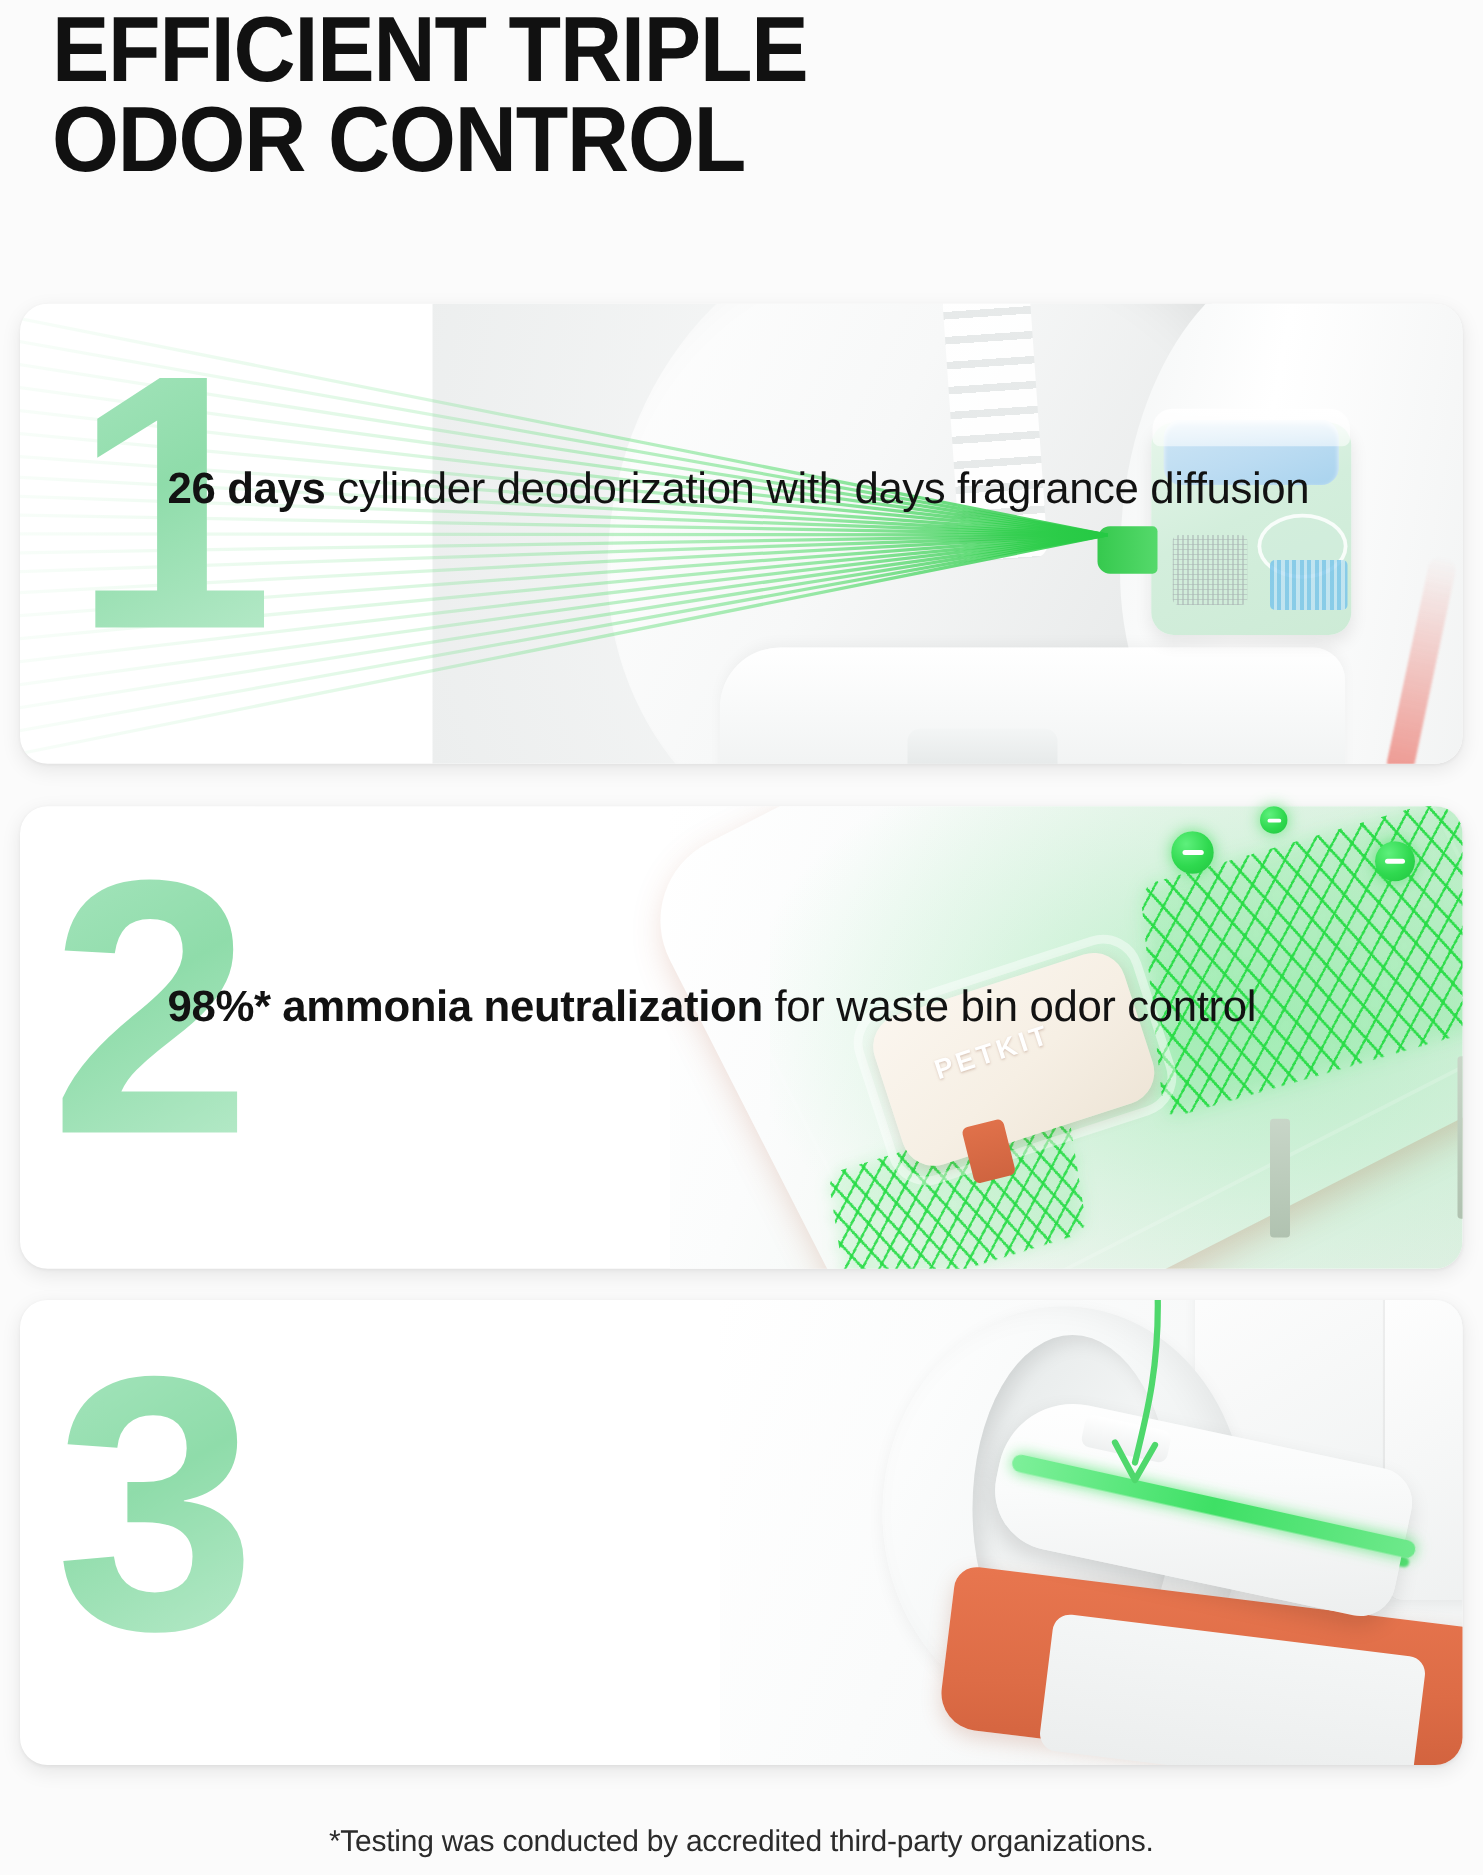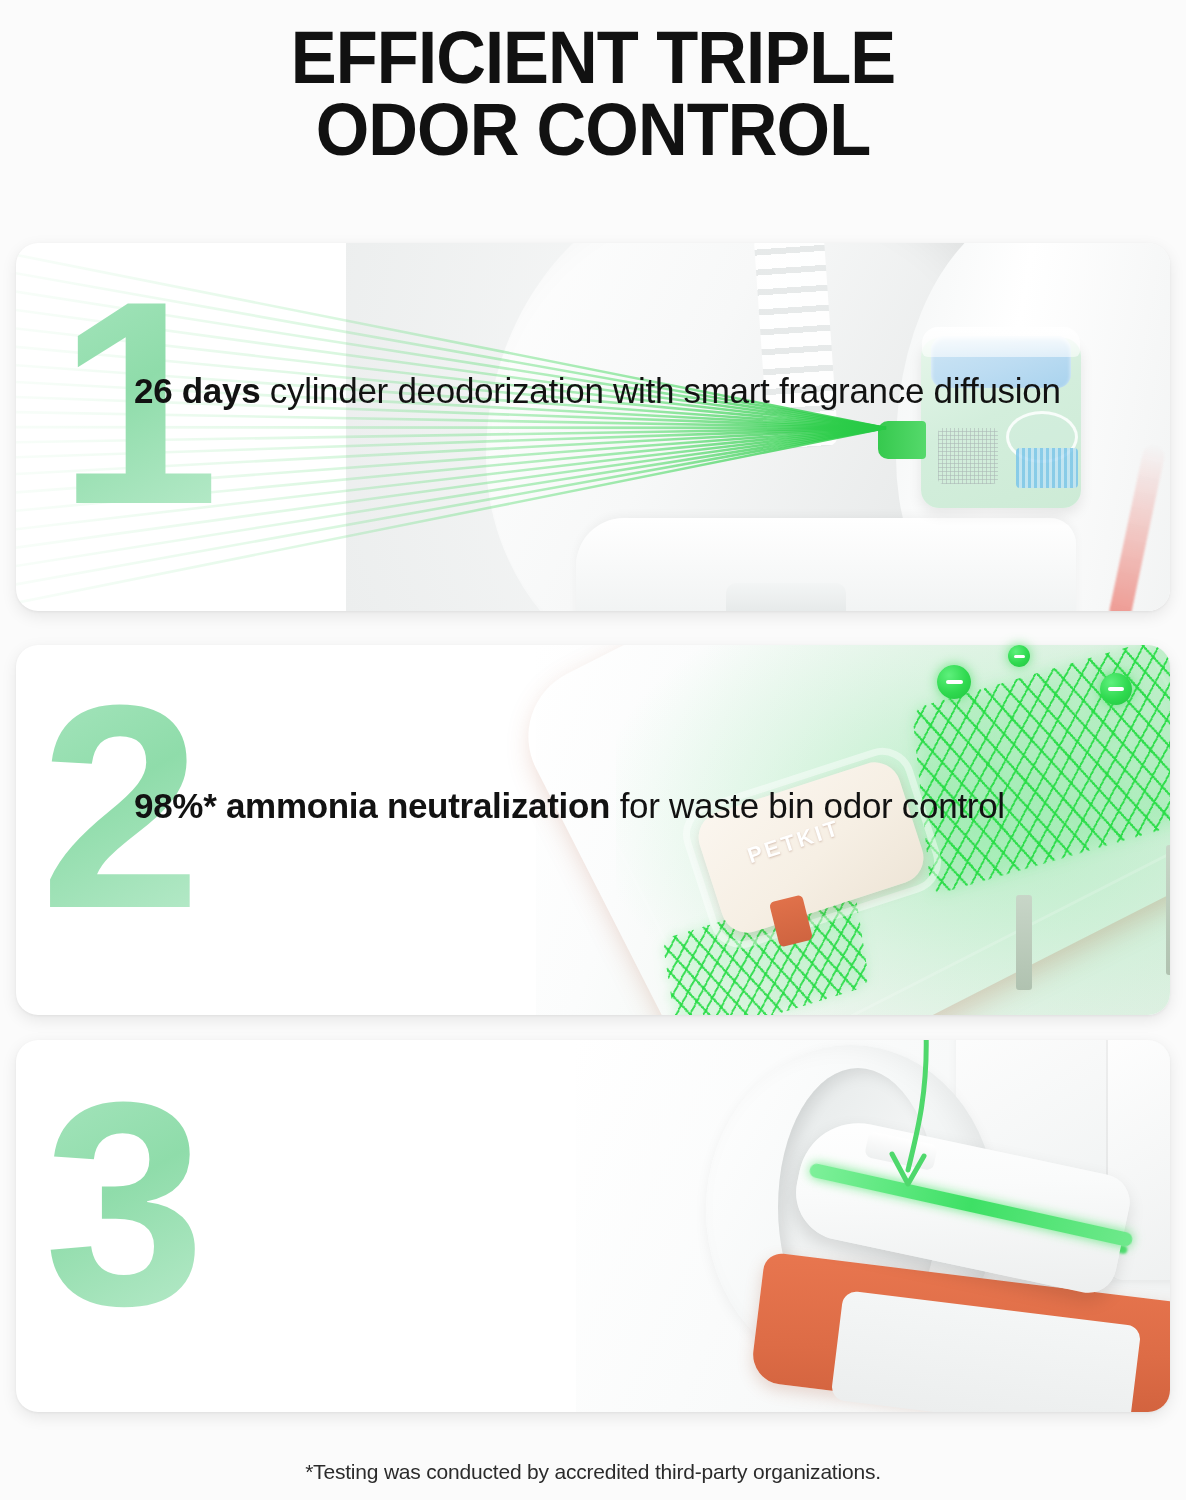--- a/index.html
+++ b/index.html
@@ -7,22 +7,22 @@
   body {
     background:#fbfbfb;
     font-family:"Liberation Sans", sans-serif;
     position:relative;
     overflow:hidden;
   }
 
   
   .title-block{
     width:100%;
-    padding-top:22px;
-    text-align:center;
+    padding-top:4px;
+    text-align:left;
   }
   .title-line{
     font-family:"Liberation Sans", sans-serif;
     font-weight:bold;
     font-size:74px;
     line-height:72px;
     letter-spacing:-1px;
     color:#111111;
     transform:scaleX(0.93);
     transform-origin:center;
@@ -77,21 +77,21 @@
   #cap-2{ left:118px; top:140px; }
   #cap-3{ left:112px; top:155px; }
   #card-1 #cap-1{ top:127px; }
 
   
   .footnote{
     position:absolute;
     top:1460px;
     left:0; right:0;
     text-align:center;
-    font-size:21px;
+    font-size:24px;
     color:#2b2b2b;
     letter-spacing:-0.2px;
   }
 
   
   .art{ position:absolute; inset:0; z-index:1; }
 
   #art-1 .photo-bg{
     position:absolute; left:330px; top:0; right:0; bottom:0;
     background:
@@ -423,21 +423,21 @@
             <path d="M1040 215 L0 402"></path>
             <path d="M1040 215 L0 424"></path>
           </g>
         </svg>
       </div>
     </div>
 
     <div class="numeral" id="num-1">1</div>
 
     <div class="caption" id="cap-1">
-      <b>26 days</b><span class="reg"> cylinder deodorization with smart fragrance diffusion</span>
+      <b>26 days</b><span class="reg"> cylinder deodorization with days fragrance diffusion</span>
     </div>
 
   </div>
 </div>
 
 <div class="card" id="card-2">
   <div class="card-inner">
 
     <div class="art" id="art-2">
       <div class="bg"></div>

